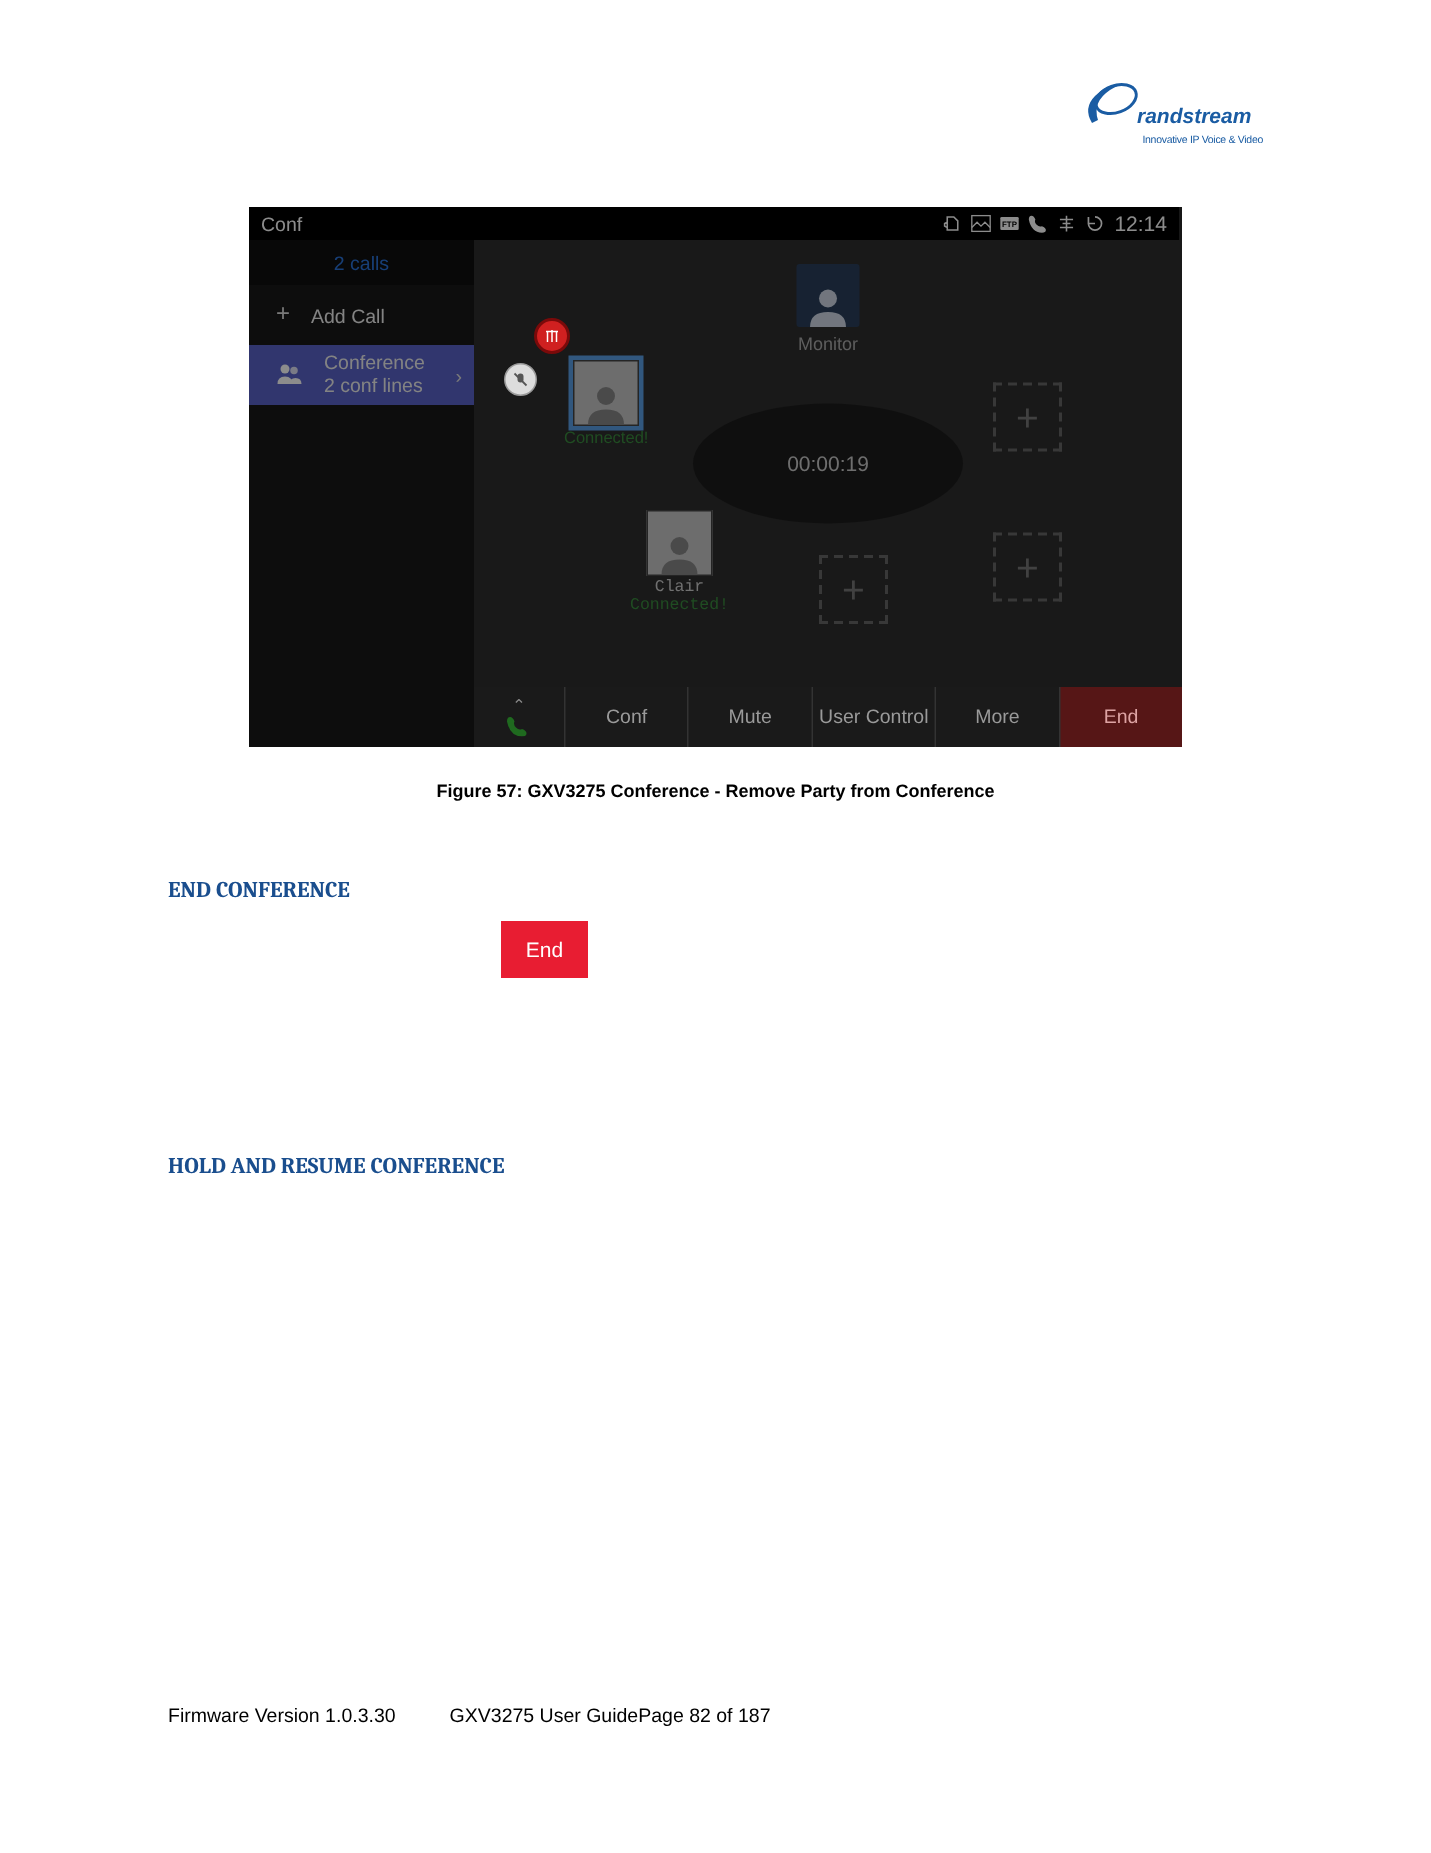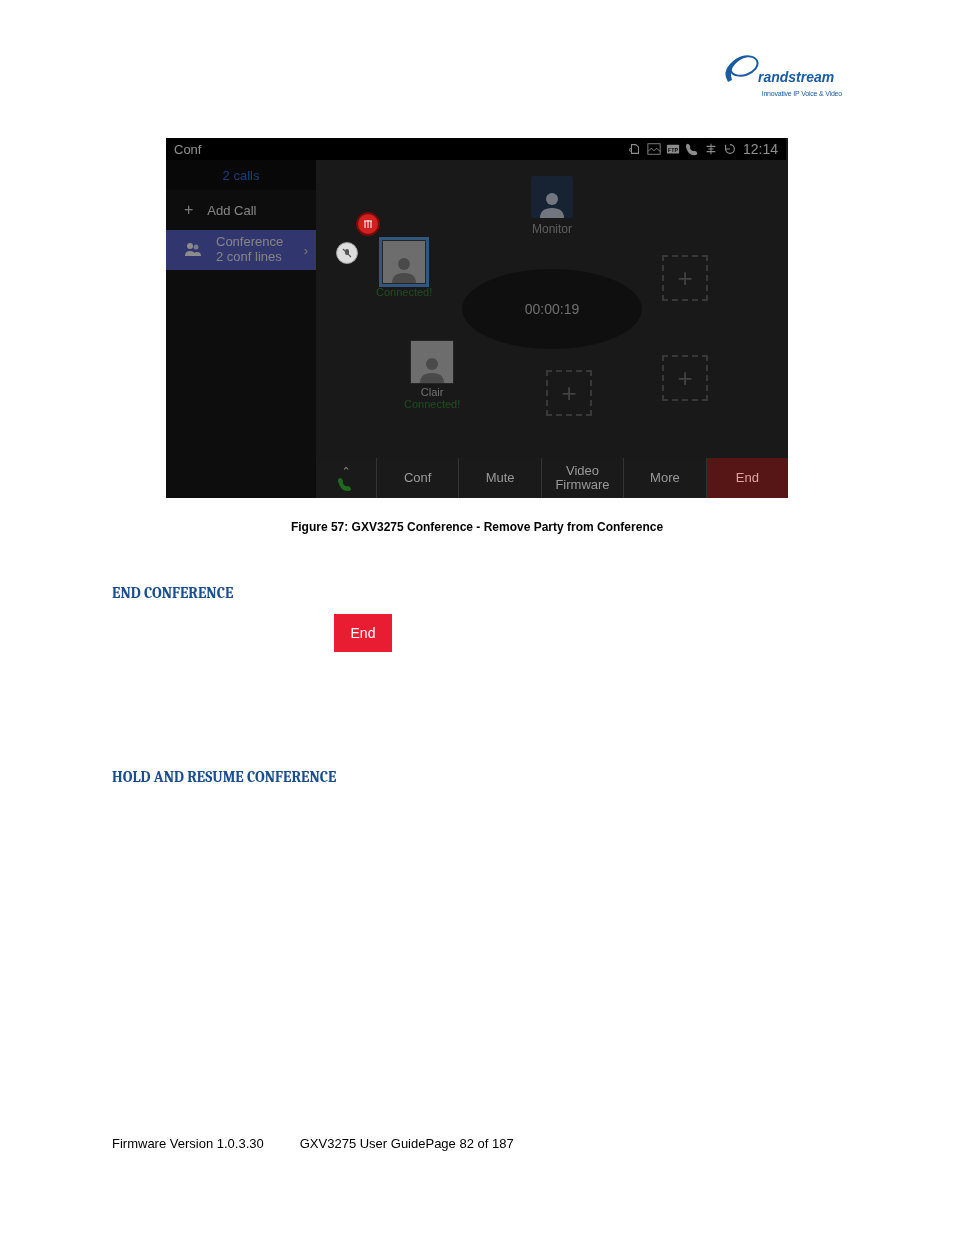--- a/index.html
+++ b/index.html
@@ -325,21 +325,21 @@
         <div class="pbox">
           <svg width="30" height="30" viewBox="0 0 30 30">
               <circle cx="15" cy="11" r="6" fill="#888"></circle>
               <path d="M3 30 q0 -10 12 -10 t12 10" fill="#888"></path>
             </svg>
         </div>
         <div style="color:#5a9ee6;"></div>
         <div class="cstatus">Connected!</div>
       </div>
 
-      <div class="participant" style="top:180px; left:88px;">
+      <div class="participant" style="top:180px; left:104px;font-family:Liberation Mono, monospace;">
         <div class="pbox">
           <svg width="30" height="30" viewBox="0 0 30 30">
               <circle cx="15" cy="11" r="6" fill="#888"></circle>
               <path d="M3 30 q0 -10 12 -10 t12 10" fill="#888"></path>
             </svg>
         </div>
         <div style="color:#ccc;">Clair</div>
         <div class="cstatus">Connected!</div>
       </div>
 
@@ -352,21 +352,21 @@
 
     <div class="bottombar">
       <div class="bb-cell first">
         <span class="caret">⌃</span>
         <svg width="18" height="14" viewBox="0 0 18 14">
             <path d="M3 1 q2 0 3 3 q-1 2 1 4 t4 1 q3 1 3 3 q0 2 -3 2 q-8 0 -10 -10 q0 -3 2 -3" fill="#1f6a1f"></path>
           </svg>
       </div>
       <div class="bb-cell">Conf</div>
       <div class="bb-cell">Mute</div>
-      <div class="bb-cell">Video Firmware</div>
+      <div class="bb-cell">User Control</div>
       <div class="bb-cell">More</div>
       <div class="bb-cell end">End</div>
     </div>
 
   </div>
 
   <div class="caption">Figure 57: GXV3275 Conference - Remove Party from Conference</div>
 
   <div class="sec-heading">END CONFERENCE</div>
   <div class="end-btn">End</div>

